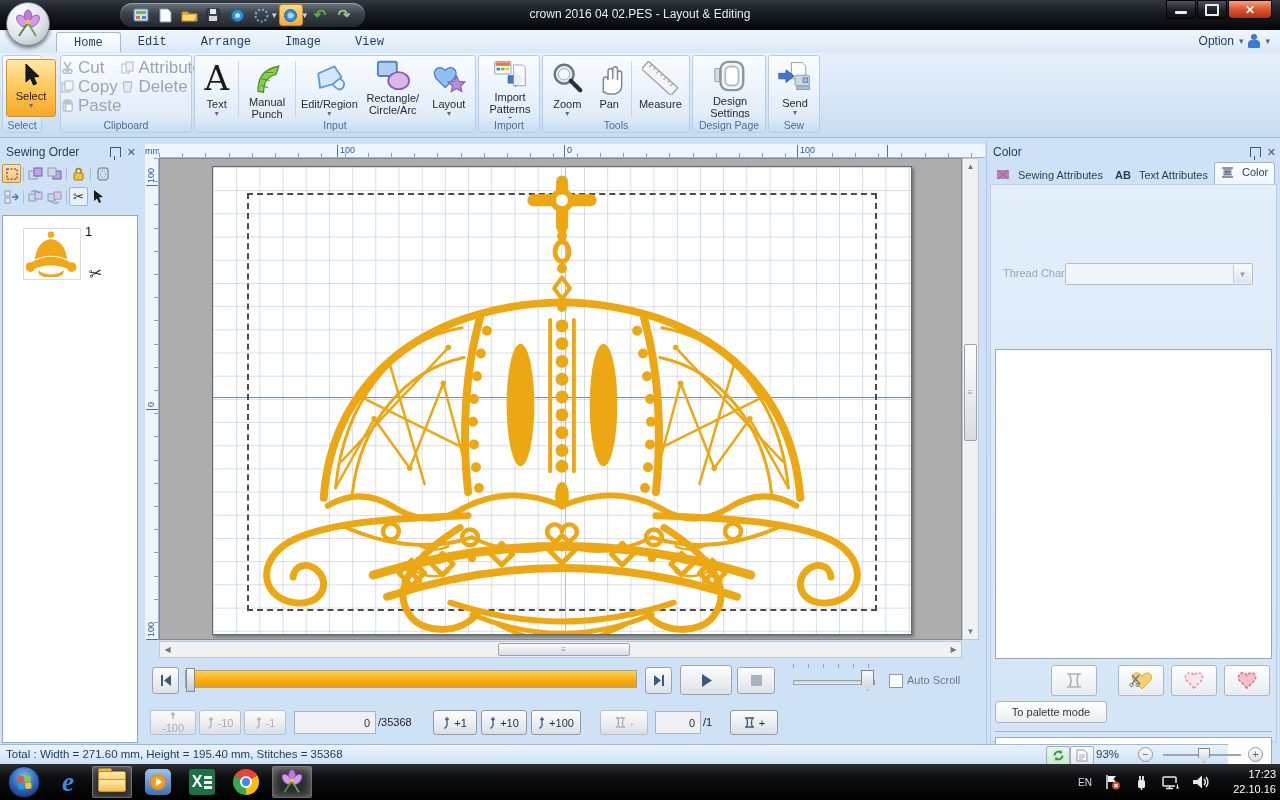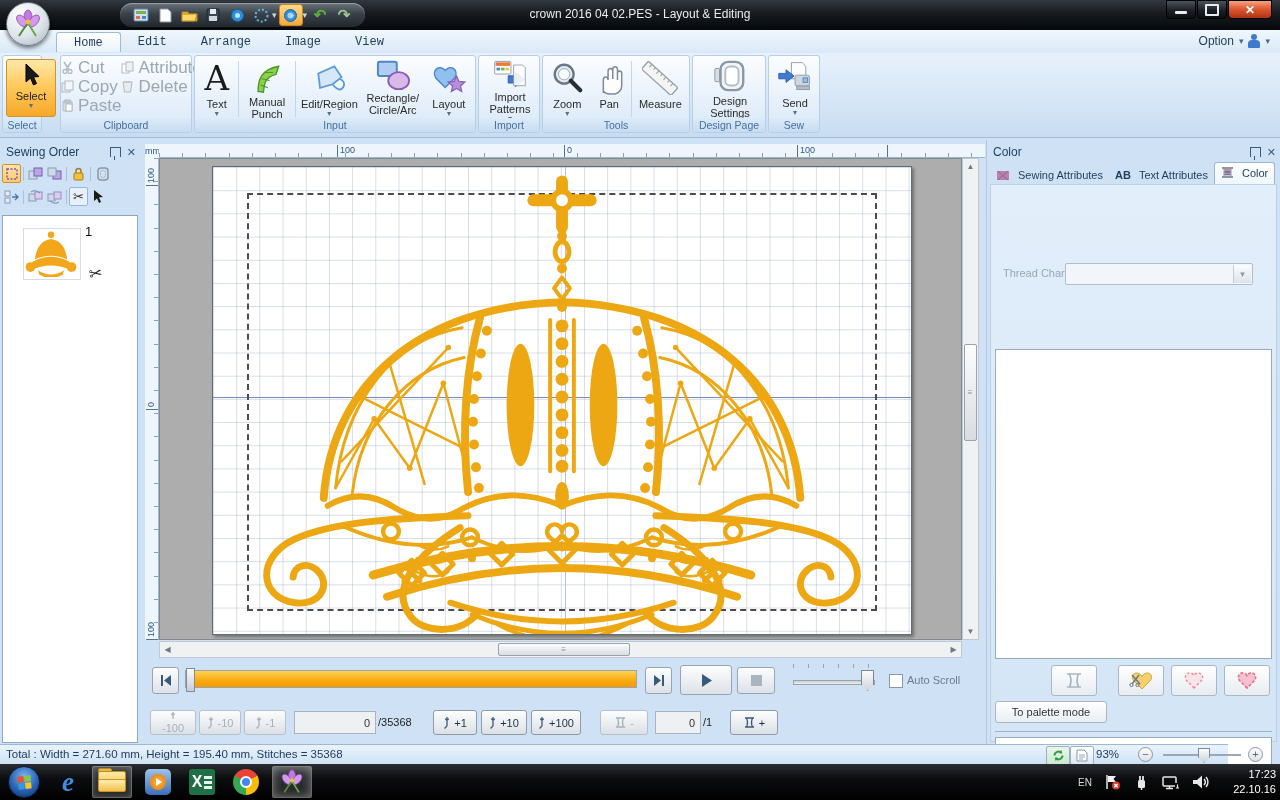--- a/index.html
+++ b/index.html
@@ -61,21 +61,21 @@
   .so-btn{width:19px;height:19px;display:flex;align-items:center;justify-content:center;border-radius:2px;box-sizing:border-box;}
   .so-btn.sel{background:linear-gradient(#ffe3ac,#ffc96a);border:1px solid #d1922c;}
   .so-btn.sel2{background:#e8f0fa;border:1px solid #9ab6d4;}
   .so-sep{width:1px;height:14px;background:#a9c2dc;margin:0 2px;}
   .so-white{position:absolute;left:2px;top:75px;right:2px;bottom:2px;background:#fff;border:1px solid #8fa8c2;}
   .thumb-box{position:absolute;left:20px;top:12px;width:56px;height:50px;border:1px solid #d8dde4;}
   .thumb-num{position:absolute;left:82px;top:8px;font-size:13px;color:#111;}
   .thumb-sciss{position:absolute;left:86px;top:48px;font-size:16px;color:#222;transform:rotate(-10deg);}
   .color-panel{position:absolute;left:986px;top:140px;width:294px;height:605px;background:#cfe2f5;border-left:1px solid #b0c8e0;box-sizing:border-box;}
   .cp-tabs{display:flex;align-items:flex-end;height:22px;padding-left:4px;font-size:11px;color:#1e3c5c;}
-  .cp-tab{display:flex;align-items:flex-end;gap:8px;padding:3px 6px;}
+  .cp-tab{display:flex;align-items:flex-start;gap:8px;padding:3px 6px;}
   .cp-tab.active{background:linear-gradient(#ffffff,#eef5fc);border:1px solid #9ab6d4;border-bottom:none;border-radius:3px 3px 0 0;padding-bottom:5px;}
   .cp-body{position:absolute;left:3px;right:3px;top:44px;bottom:3px;background:linear-gradient(#e2eefa,#d3e5f6);border:1px solid #b9d0e8;}
   .tc-label{position:absolute;left:12px;top:82px;font-size:11px;color:#97a8ba;}
   .tc-combo{position:absolute;left:74px;top:78px;width:186px;height:20px;background:#f2f5f9;border:1px solid #aebecd;border-radius:2px;}
   .tc-combo .dd{position:absolute;right:1px;top:1px;bottom:1px;width:17px;background:linear-gradient(#fbfcfd,#dde3ea);border-left:1px solid #c2ccd6;
      display:flex;align-items:center;justify-content:center;color:#8a97a5;font-size:9px;}
   .cp-list{position:absolute;left:4px;right:4px;top:164px;height:308px;background:#fff;border:1px solid #98aabc;}
   .cp-btnrow{position:absolute;left:0;right:6px;top:480px;display:flex;justify-content:flex-end;gap:7px;}
   .cp-btn{width:44px;height:29px;border:1px solid #aab8c6;border-radius:3px;background:linear-gradient(#ffffff,#e7ecf1);
      display:flex;align-items:center;justify-content:center;}

